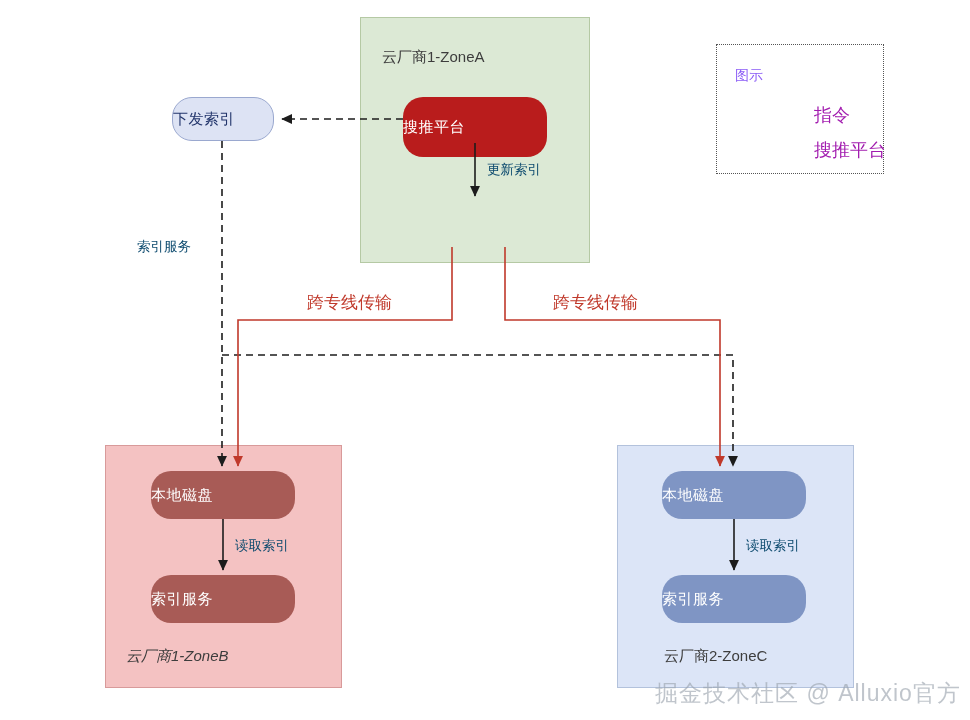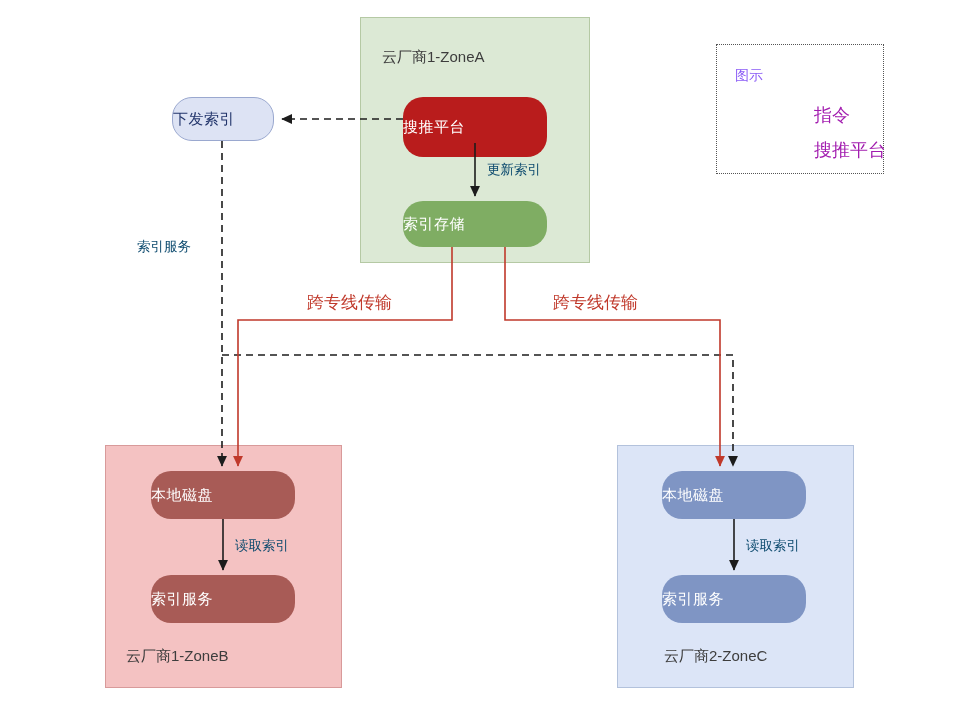--- a/index.html
+++ b/index.html
@@ -32,32 +32,29 @@
 <div id="canvas">
 
   <div class="zone" style="left:360px;top:17px;width:230px;height:246px;
               background:#dce9d5;border:1.5px solid #b5c9a4;"></div>
   <div class="zone-label" style="left:382px;top:48px;">云厂商1-ZoneA</div>
 
   <div class="node" style="left:403px;top:97px;width:144px;height:60px;background:#b91c1c;">
     <span>搜推平台</span>
   </div>
 
-  <div class="node" style="left:403px;top:201px;width:144px;height:46px;background:#7fad63;">
-    <span>索引存储</span>
-  </div>
 
   <div class="node" style="left:172px;top:97px;width:102px;height:44px;background:#dde3f4;
               border:1.5px solid #9aa8cf;color:#22356b;">
     <span>下发索引</span>
   </div>
 
   <div class="zone" style="left:105px;top:445px;width:237px;height:243px;
               background:#f4c2c2;border:1.5px solid #d89a9a;"></div>
-  <div class="zone-label" style="left:126px;top:647px;">云厂商1-ZoneB</div>
+  <div class="zone-label" style="left:126px;top:647px;font-style:italic;">云厂商1-ZoneB</div>
 
   <div class="node" style="left:151px;top:471px;width:144px;height:48px;background:#a85b56;">
     <span>本地磁盘</span>
   </div>
 
   <div class="node" style="left:151px;top:575px;width:144px;height:48px;background:#a85b56;">
     <span>索引服务</span>
   </div>
 
   <div class="zone" style="left:617px;top:445px;width:237px;height:243px;
@@ -115,14 +112,15 @@
 
   <div class="edge-label" style="left:235px;top:537px;">读取索引</div>
 
   <div class="edge-label" style="left:746px;top:537px;">读取索引</div>
 
   <div class="legend-box" style="left:716px;top:44px;width:168px;height:130px;"></div>
   <div class="legend-title" style="left:735px;top:67px;">图示</div>
   <div class="legend-text" style="left:814px;top:103px;">指令</div>
   <div class="legend-text" style="left:814px;top:138px;">搜推平台</div>
 
+  <div class="watermark" style="left:655px;top:678px;">掘金技术社区 @ Alluxio官方</div>
 
 </div>
 
 </body></html>

